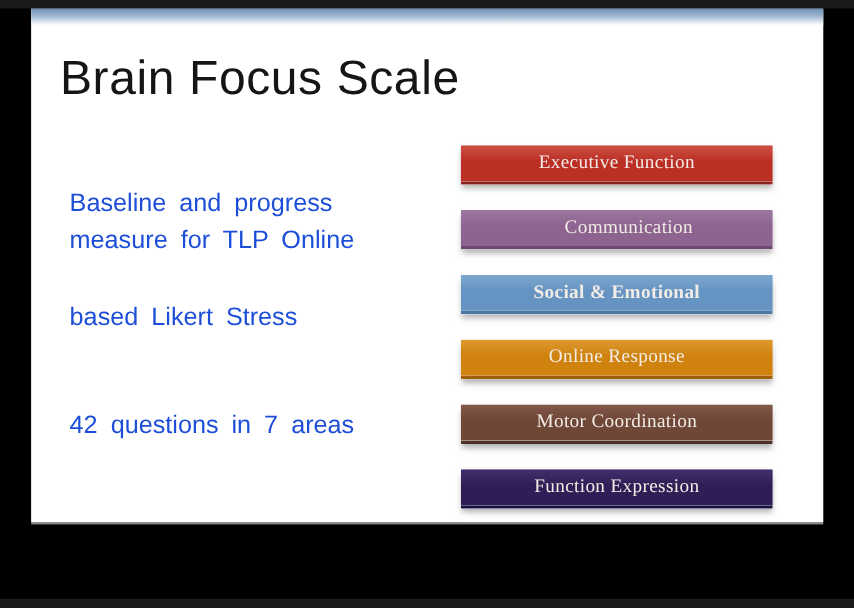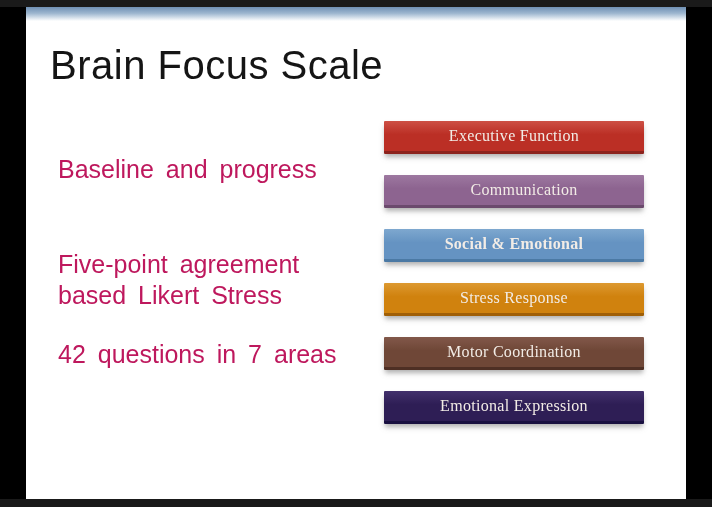--- a/index.html
+++ b/index.html
@@ -15,41 +15,41 @@
     width: 712px; height: 7px;
     background: #1a1a1a; z-index: 3;
   }
   .bottom-bar {
     position: absolute; left: 0; top: 499px;
     width: 712px; height: 8px;
     background: #1a1a1a; z-index: 3;
   }
   .slide {
     position: absolute; left: 26px; top: 7px;
-    width: 660px; height: 492px;
+    width: 660px; height: 428px;
     background: #ffffff;
     box-shadow: 0 2px 0 #8e8e8e;
   }
   .grad-band {
     position: absolute; left: 0; top: 0;
     width: 100%; height: 14px;
     background: linear-gradient(to bottom, #6f90b4 0%, #9db6cf 45%, #ffffff 100%);
   }
   .slide-title {
     position: absolute; left: 24px; top: 36px;
     margin: 0;
     font-size: 40px; font-weight: 400;
     letter-spacing: 0.5px;
     color: #151515;
     white-space: nowrap;
   }
   .bullet {
     position: absolute; left: 32px;
-    font-size: 25px; line-height: 31px;
-    color: #be185d;
+    font-size: 21px; line-height: 31px;
+    color: #1d4ed8;
     word-spacing: 5px;
     white-space: nowrap;
   }
   .bullet-0 { top: 147px; }
   .bullet-1 { top: 242px; }
   .bullet-2 { top: 332px; }
   .bars {
     position: absolute; left: 358px; top: 114px;
     width: 260px;
   }
@@ -73,34 +73,34 @@
 
 <div class="top-bar"></div>
 
 <div class="slide">
   <div class="grad-band"></div>
 
   <h1 class="slide-title">Brain Focus Scale</h1>
 
   <div class="bullet bullet-0">
     <div>Baseline and progress</div>
+    <div>measure for TLP Online</div>
   </div>
 
   <div class="bullet bullet-1">
-    <div>Five-point agreement</div>
     <div>based Likert Stress</div>
   </div>
 
   <div class="bullet bullet-2">
     <div>42 questions in 7 areas</div>
   </div>
 
   <div class="bars" id="bars">
       <div class="bar" style="background: linear-gradient(rgb(205, 80, 69) 0%, rgb(187, 47, 37) 45%, rgb(187, 47, 37) 100%); border-bottom-color: rgb(140, 35, 29);"><span class="bar-label" style="color: rgb(242, 236, 230);">Executive Function</span></div>
       <div class="bar" style="background: linear-gradient(rgb(157, 120, 160) 0%, rgb(141, 100, 144) 45%, rgb(141, 100, 144) 100%); border-bottom-color: rgb(107, 74, 109); padding-left: 20px;"><span class="bar-label" style="color: rgb(242, 236, 230);">Communication</span></div>
       <div class="bar" style="background: linear-gradient(rgb(126, 168, 207) 0%, rgb(101, 147, 194) 45%, rgb(101, 147, 194) 100%); border-bottom-color: rgb(75, 121, 164); font-weight: bold;"><span class="bar-label" style="color: rgb(242, 236, 230);">Social &amp; Emotional</span></div>
-      <div class="bar" style="background: linear-gradient(rgb(221, 153, 48) 0%, rgb(208, 130, 14) 45%, rgb(208, 130, 14) 100%); border-bottom-color: rgb(160, 95, 6);"><span class="bar-label" style="color: rgb(242, 236, 230);">Stress Response</span></div>
+      <div class="bar" style="background: linear-gradient(rgb(221, 153, 48) 0%, rgb(208, 130, 14) 45%, rgb(208, 130, 14) 100%); border-bottom-color: rgb(160, 95, 6);"><span class="bar-label" style="color: rgb(242, 236, 230);">Online Response</span></div>
       <div class="bar" style="background: linear-gradient(rgb(130, 88, 74) 0%, rgb(111, 71, 55) 45%, rgb(111, 71, 55) 100%); border-bottom-color: rgb(78, 47, 36);"><span class="bar-label" style="color: rgb(242, 236, 230);">Motor Coordination</span></div>
-      <div class="bar" style="background: linear-gradient(rgb(66, 48, 108) 0%, rgb(46, 30, 85) 45%, rgb(46, 30, 85) 100%); border-bottom-color: rgb(25, 16, 64);"><span class="bar-label" style="color: rgb(242, 236, 230);">Emotional Expression</span></div>
+      <div class="bar" style="background: linear-gradient(rgb(66, 48, 108) 0%, rgb(46, 30, 85) 45%, rgb(46, 30, 85) 100%); border-bottom-color: rgb(25, 16, 64);"><span class="bar-label" style="color: rgb(242, 236, 230);">Function Expression</span></div>
     </div>
 </div>
 
 <div class="bottom-bar"></div>
 
 </body></html>

